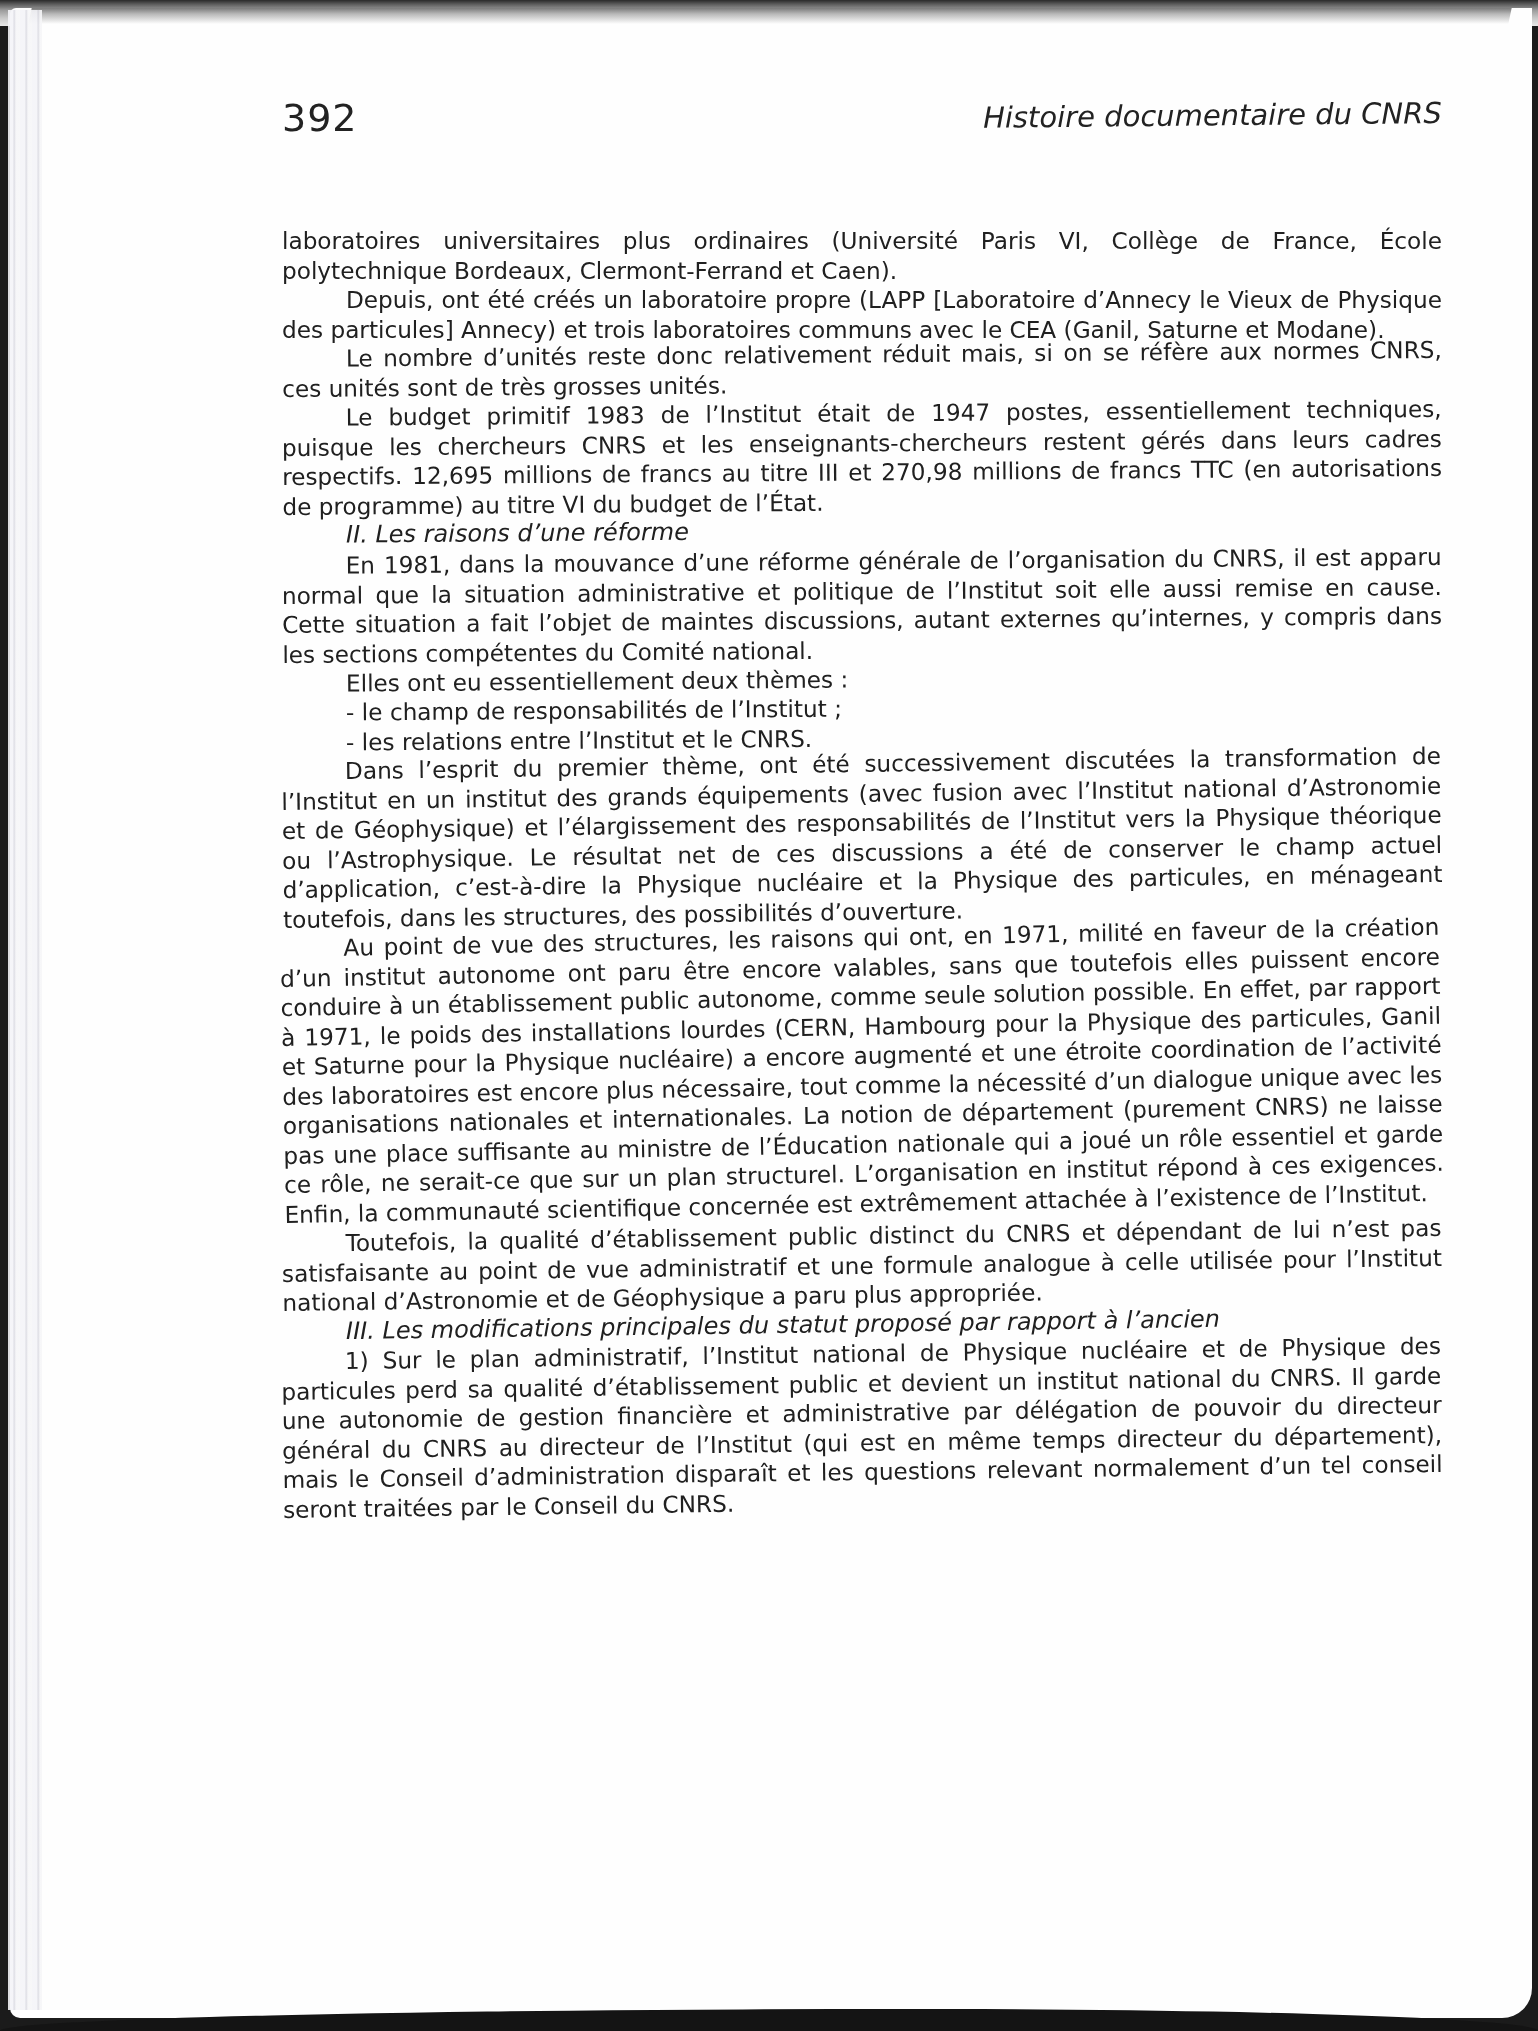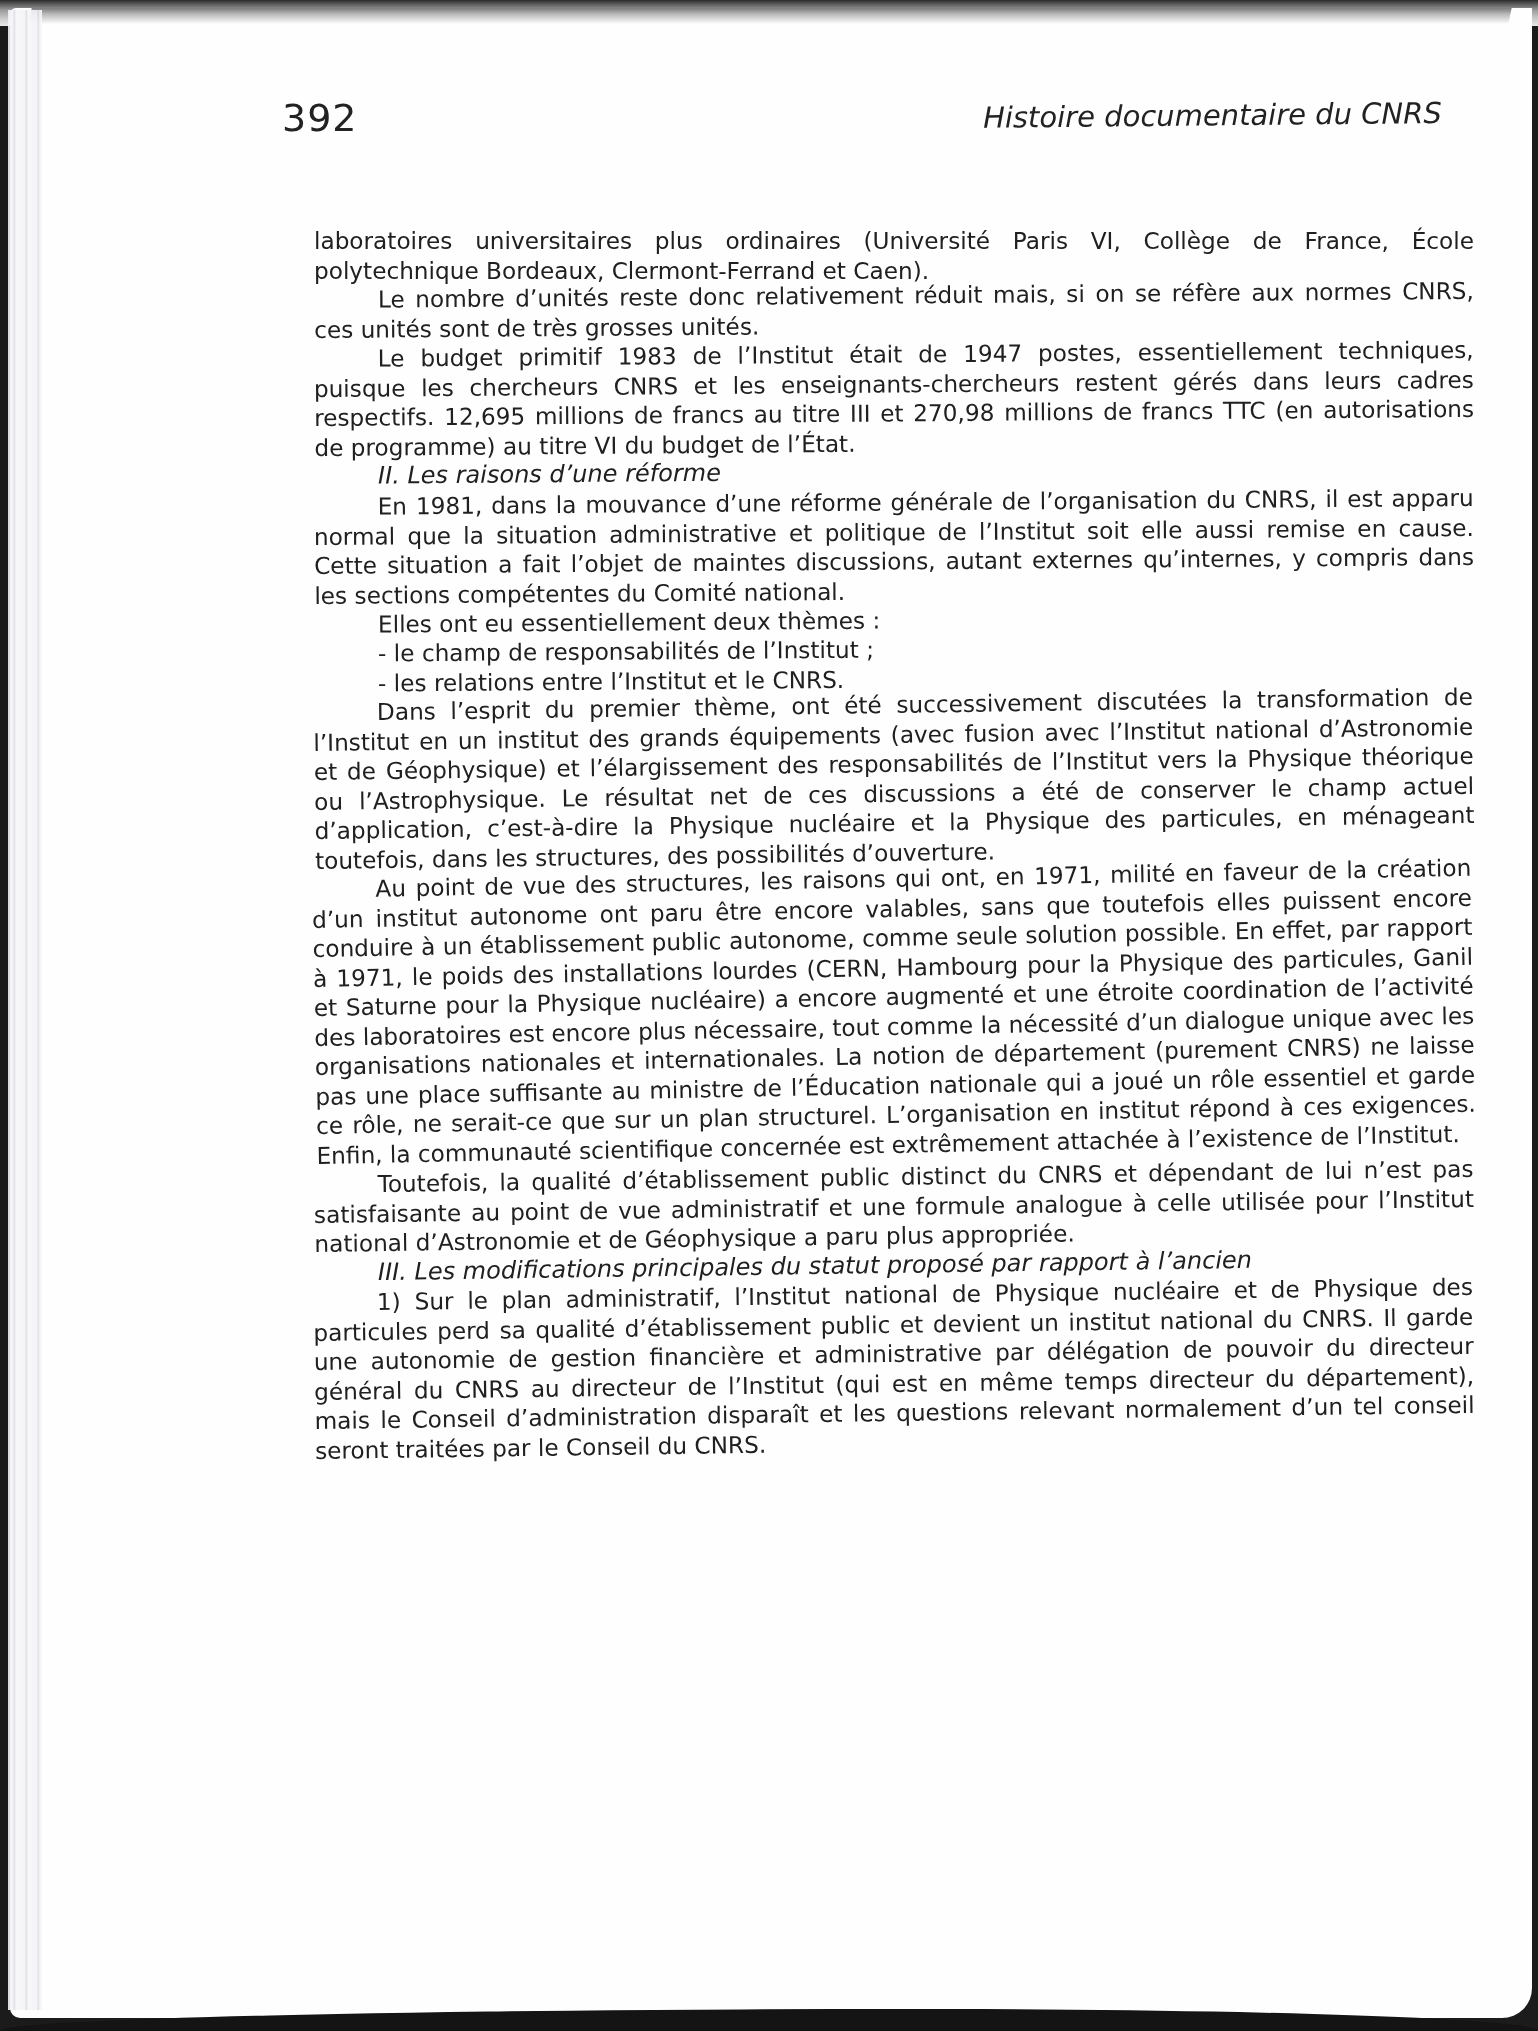--- a/index.html
+++ b/index.html
@@ -86,21 +86,20 @@
     }
     .body-text {
       position: absolute;
       top: 226px;
       left: 0;
       width: 1160px;
       font-size: 23.2px;
       line-height: 29.5px;
       color: #202020;
       text-align: justify;
-      margin-left: 32px;
     }
     .body-text p {
       margin: 0;
       text-indent: 64px;
       transform-origin: left center;
     }
     .body-text p.noindent { text-indent: 0; }
     .body-text .list-item {
       margin: 0;
       text-indent: 0;
@@ -126,20 +125,21 @@
 <div class="page-curl-bottom"></div>
 
 <div class="content">
   <div class="running-head">
     <span class="page-number">392</span>
     <span class="running-title">Histoire documentaire du CNRS</span>
   </div>
 
   <div class="body-text">
     <p class="noindent">laboratoires universitaires plus ordinaires (Université Paris VI, Collège de France, École polytechnique Bordeaux, Clermont-Ferrand et Caen).</p>
+    <p>Depuis, ont été créés un laboratoire propre (LAPP [Laboratoire d’Annecy le Vieux de Physique des particules] Annecy) et trois laboratoires communs avec le CEA (Ganil, Saturne et Modane).</p>
     <p class="tilt-a">Le nombre d’unités reste donc relativement réduit mais, si on se réfère aux normes CNRS, ces unités sont de très grosses unités.</p>
     <p class="tilt-a">Le budget primitif 1983 de l’Institut était de 1947 postes, essentiellement techniques, puisque les chercheurs CNRS et les enseignants-chercheurs restent gérés dans leurs cadres respectifs. 12,695 millions de francs au titre III et 270,98 millions de francs TTC (en autorisations de programme) au titre VI du budget de l’État.</p>
 
     <p class="section-heading tilt-a">II. Les raisons d’une réforme</p>
     <p class="tilt-a">En 1981, dans la mouvance d’une réforme générale de l’organisation du CNRS, il est apparu normal que la situation administrative et politique de l’Institut soit elle aussi remise en cause. Cette situation a fait l’objet de maintes discussions, autant externes qu’internes, y compris dans les sections compétentes du Comité national.</p>
     <p class="list-item tilt-a">Elles ont eu essentiellement deux thèmes :</p>
     <p class="list-item tilt-a">- le champ de responsabilités de l’Institut ;</p>
     <p class="list-item tilt-a">- les relations entre l’Institut et le CNRS.</p>
     <p class="tilt-b">Dans l’esprit du premier thème, ont été successivement discutées la transformation de l’Institut en un institut des grands équipements (avec fusion avec l’Institut national d’Astronomie et de Géophysique) et l’élargissement des responsabilités de l’Institut vers la Physique théorique ou l’Astrophysique. Le résultat net de ces discussions a été de conserver le champ actuel d’application, c’est-à-dire la Physique nucléaire et la Physique des particules, en ménageant toutefois, dans les structures, des possibilités d’ouverture.</p>
     <p class="tilt-c">Au point de vue des structures, les raisons qui ont, en 1971, milité en faveur de la création d’un institut autonome ont paru être encore valables, sans que toutefois elles puissent encore conduire à un établissement public autonome, comme seule solution possible. En effet, par rapport à 1971, le poids des installations lourdes (CERN, Hambourg pour la Physique des particules, Ganil et Saturne pour la Physique nucléaire) a encore augmenté et une étroite coordination de l’activité des laboratoires est encore plus nécessaire, tout comme la nécessité d’un dialogue unique avec les organisations nationales et internationales. La notion de département (purement CNRS) ne laisse pas une place suffisante au ministre de l’Éducation nationale qui a joué un rôle essentiel et garde ce rôle, ne serait-ce que sur un plan structurel. L’organisation en institut répond à ces exigences. Enfin, la communauté scientifique concernée est extrêmement attachée à l’existence de l’Institut.</p>

